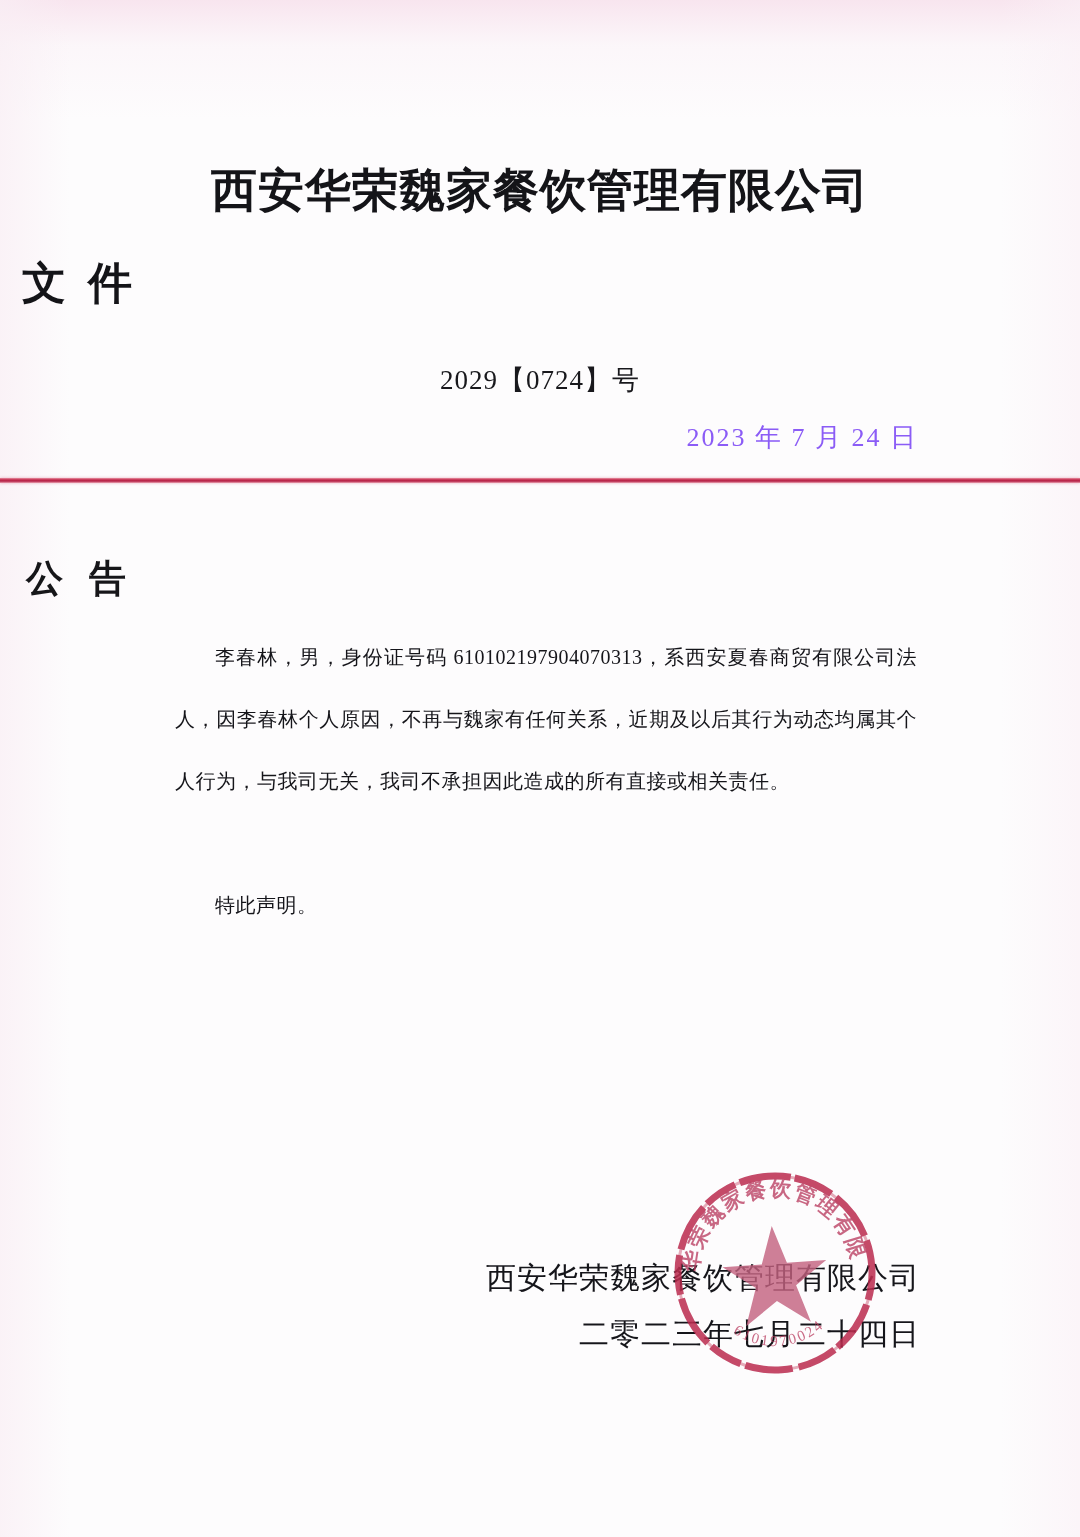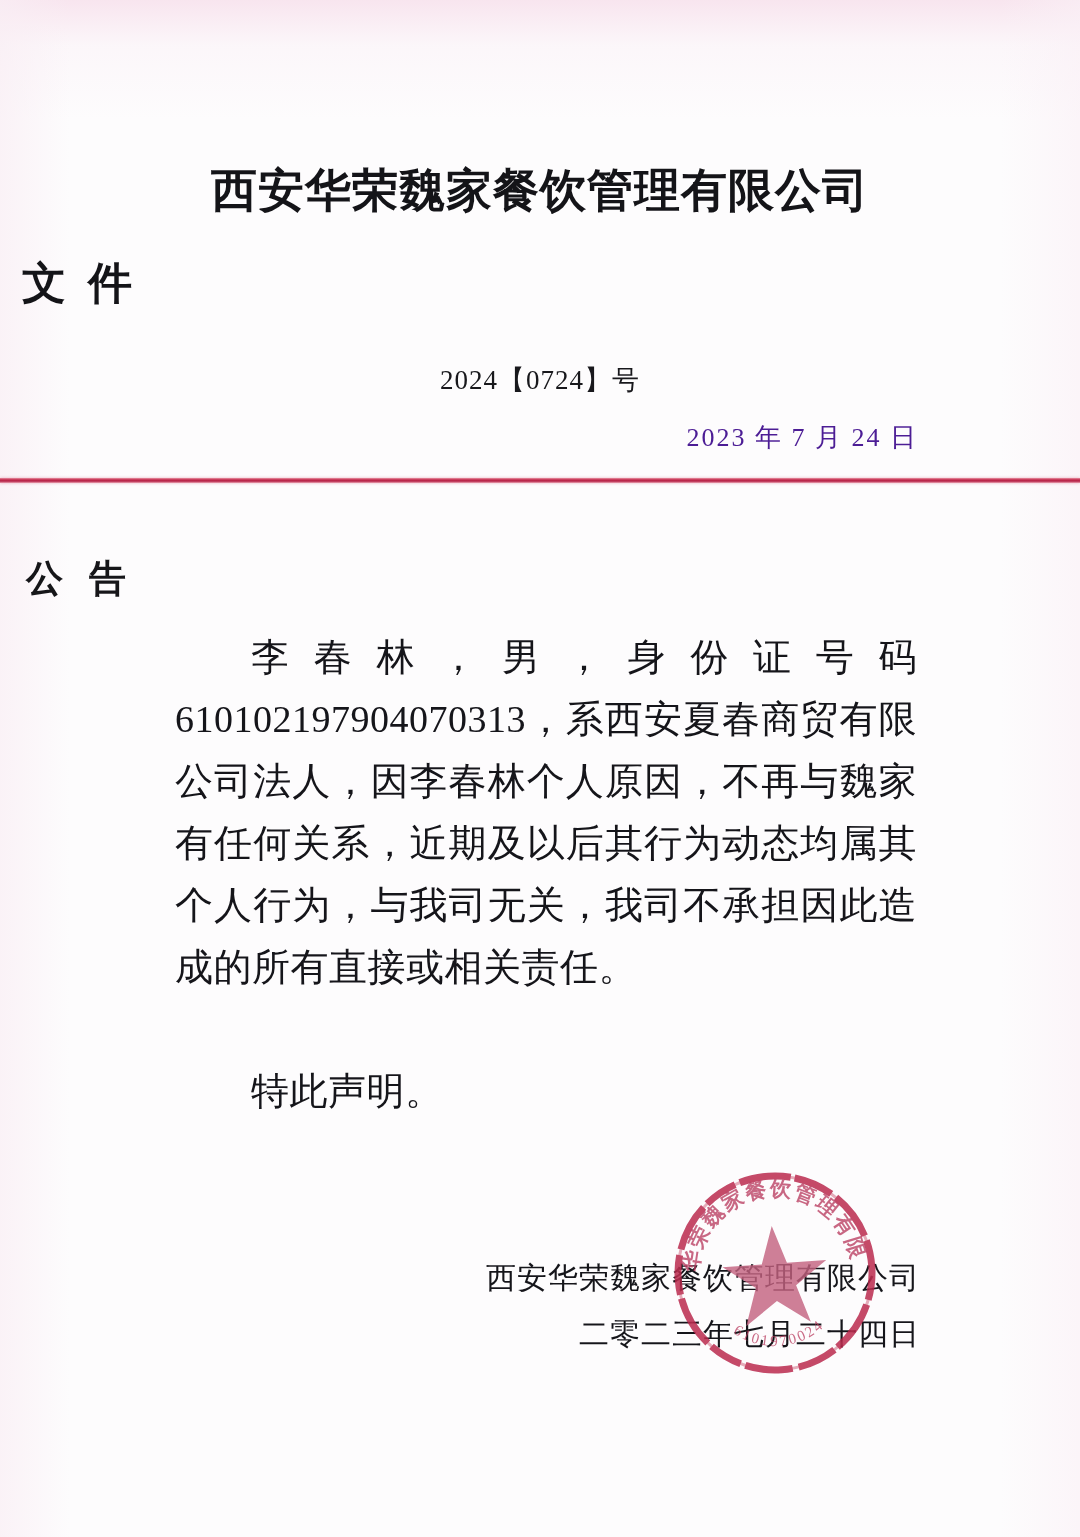--- a/index.html
+++ b/index.html
@@ -79,21 +79,21 @@
     font-family: "Liberation Serif", "DejaVu Serif", serif;
     letter-spacing: 1px;
     color: #18181c;
   }
   .doc-date {
     position: absolute;
     right: 162px; top: 420px;
     font-size: 26px;
     font-family: "Liberation Serif", "DejaVu Serif", serif;
     letter-spacing: 2px;
-    color: #4c1d95;
+    color: #8b5cf6;
     white-space: nowrap;
   }
   .red-rule {
     position: absolute;
     left: 0; top: 478px;
     width: 1080px;
     height: 5px;
     background: linear-gradient(to bottom,
       rgba(214,58,90,0.55) 0%,
       #c2294b 38%,
@@ -113,21 +113,21 @@
     font-weight: 700;
     letter-spacing: 26px;
     text-indent: 26px;
     color: #161619;
   }
   .body-block {
     position: absolute;
     left: 175px; top: 626px;
     width: 742px;
     font-family: "Liberation Serif", "DejaVu Serif", serif;
-    font-size: 38px;
+    font-size: 20px;
     line-height: 62px;
     color: #15151a;
     text-align: justify;
     text-justify: inter-ideograph;
     letter-spacing: 0.5px;
   }
   .body-block p {
     margin: 0;
     text-indent: 2em;
   }
@@ -167,21 +167,21 @@
 <div id="page">
 
   <div class="tint-top"></div>
   <div class="tint-left"></div>
   <div class="tint-right"></div>
 
   <div class="org-title">西安华荣魏家餐饮管理有限公司</div>
 
   <div class="doc-kind">文件</div>
 
-  <div class="doc-number">2024【0724】号</div>
+  <div class="doc-number">2029【0724】号</div>
 
   <div class="doc-date">2023 年 7 月 24 日</div>
 
   <div class="red-rule"></div>
 
   <div class="notice-heading">公告</div>
 
   <div class="body-block">
     <p>李春林，男，身份证号码 610102197904070313，系西安夏春商贸有限公司法人，因李春林个人原因，不再与魏家有任何关系，近期及以后其行为动态均属其个人行为，与我司无关，我司不承担因此造成的所有直接或相关责任。</p>
     <p class="closing">特此声明。</p>

